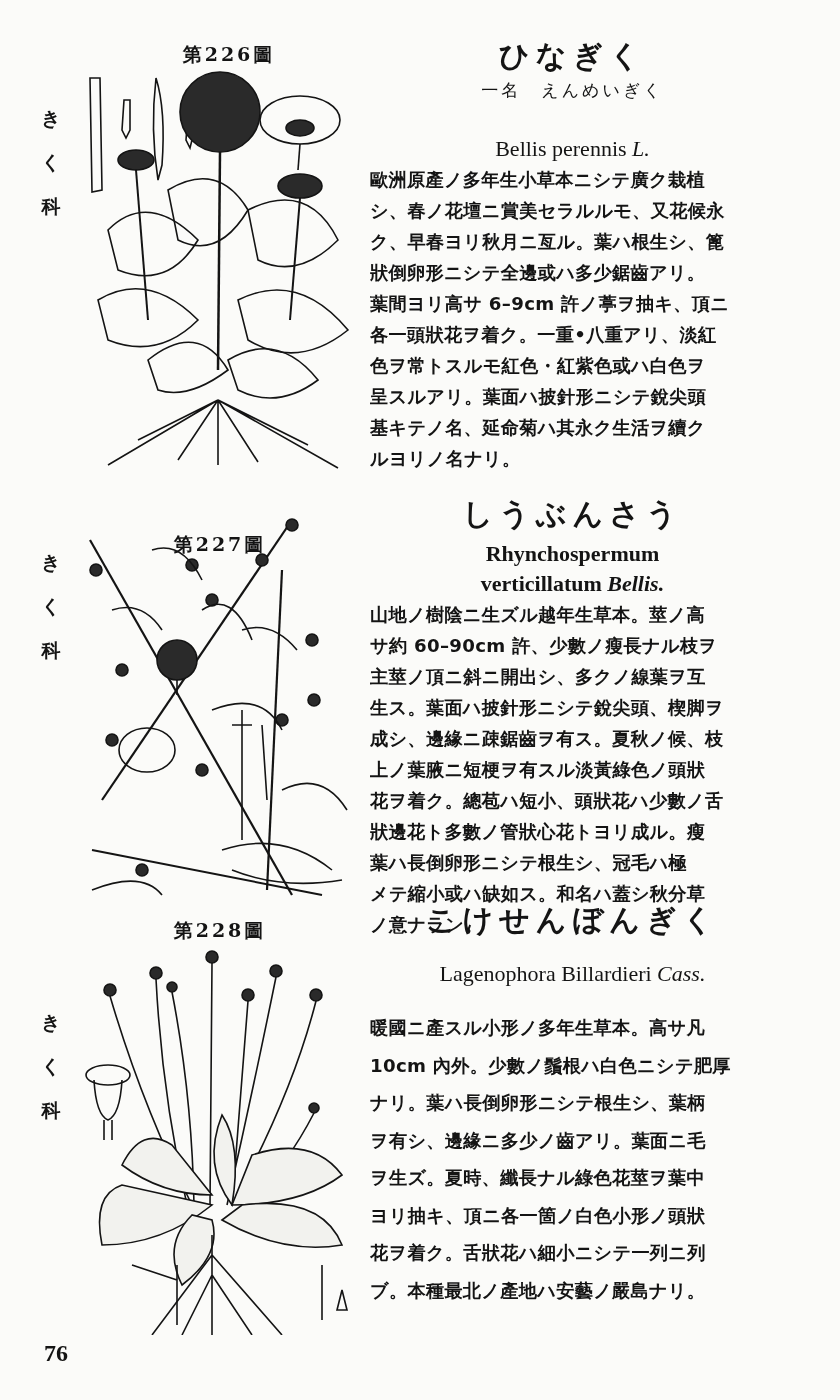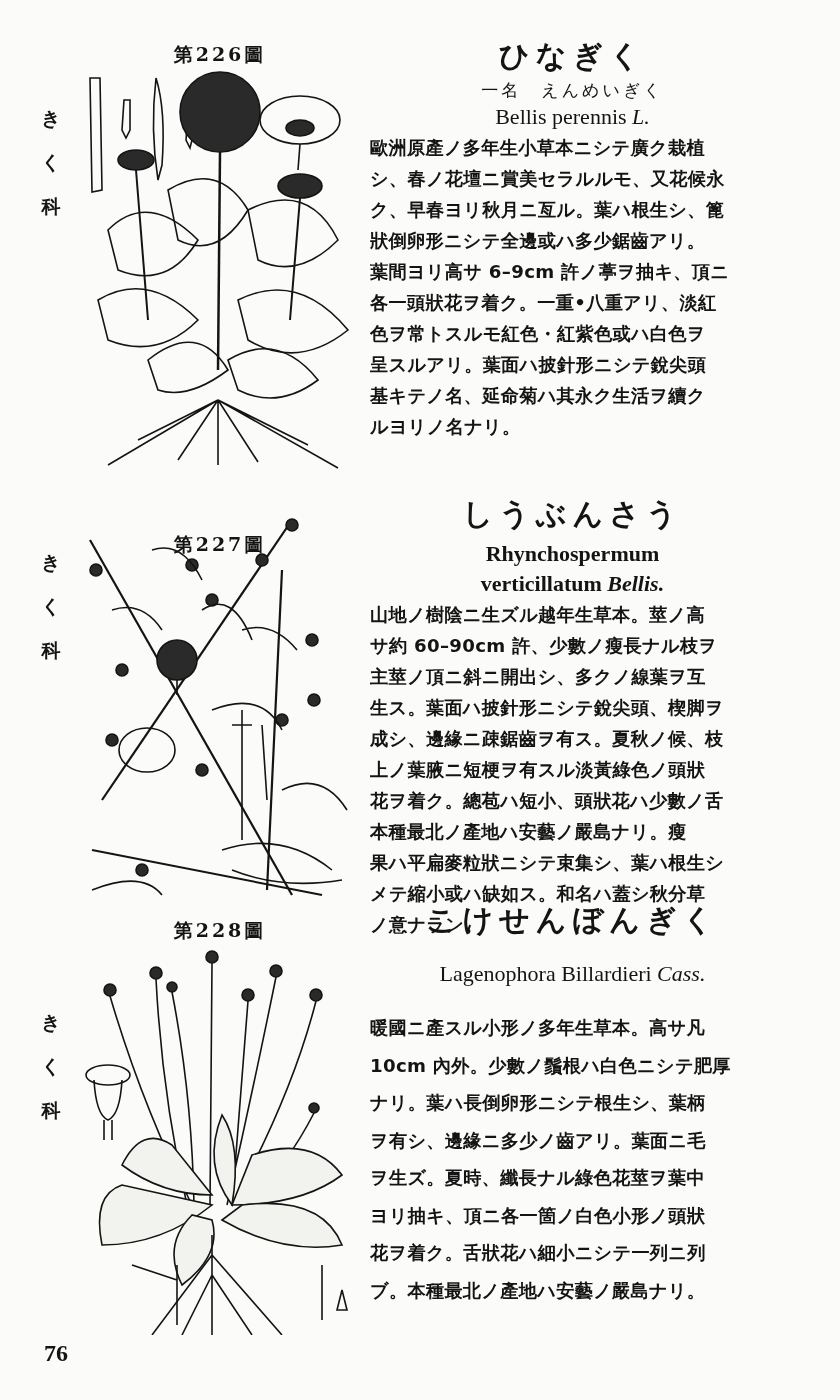--- a/index.html
+++ b/index.html
@@ -26,41 +26,41 @@
   .jp-title {
     font-family: "DejaVu Sans", sans-serif; font-weight: bold;
     font-size: 30px; text-align: center; letter-spacing: 6px;
   }
   .alt-name {
     font-family: "DejaVu Sans", sans-serif; font-size: 17px;
     text-align: center; letter-spacing: 3px; margin-top: 2px;
   }
   .sci-name {
     font-family: "Liberation Serif", serif; font-size: 22px;
-    text-align: center; line-height: 30px;
+    text-align: center; line-height: 30px; margin-top: 32px;
   }
   .sci-name i { font-style: italic; }
   .body-text {
     font-family: "DejaVu Sans", sans-serif; font-weight: bold;
     font-size: 18.2px; line-height: 31px; letter-spacing: 0.3px;
     text-align: justify; margin: 0;
   }
   .body-line { display: block; white-space: nowrap; overflow: hidden; }
   .page-number {
     position: absolute; left: 44px; top: 1340px;
     font-family: "Liberation Serif", serif; font-weight: bold; font-size: 24px;
   }
   svg { display: block; }
 </style>
 </head>
 <body>
 
 <div class="page">
 
-  <div class="fig-label" style="left:140px; top:42px;">第226圖</div>
+  <div class="fig-label" style="left:149px; top:42px;">第226圖</div>
   <div class="family" style="left:38px; top:96px;">
     <div>き</div>
     <div>く</div>
     <div>科</div>
   </div>
   <svg class="illus" style="left:78px; top:70px;" width="280" height="400" viewBox="0 0 280 400">
     <g fill="none" stroke="#141414" stroke-width="1.6">
 
       <path d="M12 8 L22 8 L24 120 L14 122 Z"></path>
       <path d="M46 30 L52 30 L52 60 L48 68 L44 60 Z"></path>
@@ -157,22 +157,22 @@
       </div>
     </div>
     <div class="body-text">
       <span class="body-line">山地ノ樹陰ニ生ズル越年生草本。莖ノ高</span>
       <span class="body-line">サ約 60–90cm 許、少數ノ瘦長ナル枝ヲ</span>
       <span class="body-line">主莖ノ頂ニ斜ニ開出シ、多クノ線葉ヲ互</span>
       <span class="body-line">生ス。葉面ハ披針形ニシテ銳尖頭、楔脚ヲ</span>
       <span class="body-line">成シ、邊緣ニ疎鋸齒ヲ有ス。夏秋ノ候、枝</span>
       <span class="body-line">上ノ葉腋ニ短梗ヲ有スル淡黃綠色ノ頭狀</span>
       <span class="body-line">花ヲ着ク。總苞ハ短小、頭狀花ハ少數ノ舌</span>
-      <span class="body-line">本種最北ノ產地ハ安藝ノ嚴島ナリ。瘦</span>
-      <span class="body-line">果ハ平扁麥粒狀ニシテ束集シ、葉ハ根生シ</span>
+      <span class="body-line">狀邊花ト多數ノ管狀心花トヨリ成ル。瘦</span>
+      <span class="body-line">葉ハ長倒卵形ニシテ根生シ、冠毛ハ極</span>
       <span class="body-line">メテ縮小或ハ缺如ス。和名ハ蓋シ秋分草</span>
       <span class="body-line">ノ意ナラン。</span>
     </div>
   </div>
 
   <div class="fig-label" style="left:140px; top:918px;">第228圖</div>
   <div class="family" style="left:38px; top:1000px;">
     <div>き</div>
     <div>く</div>
     <div>科</div>

